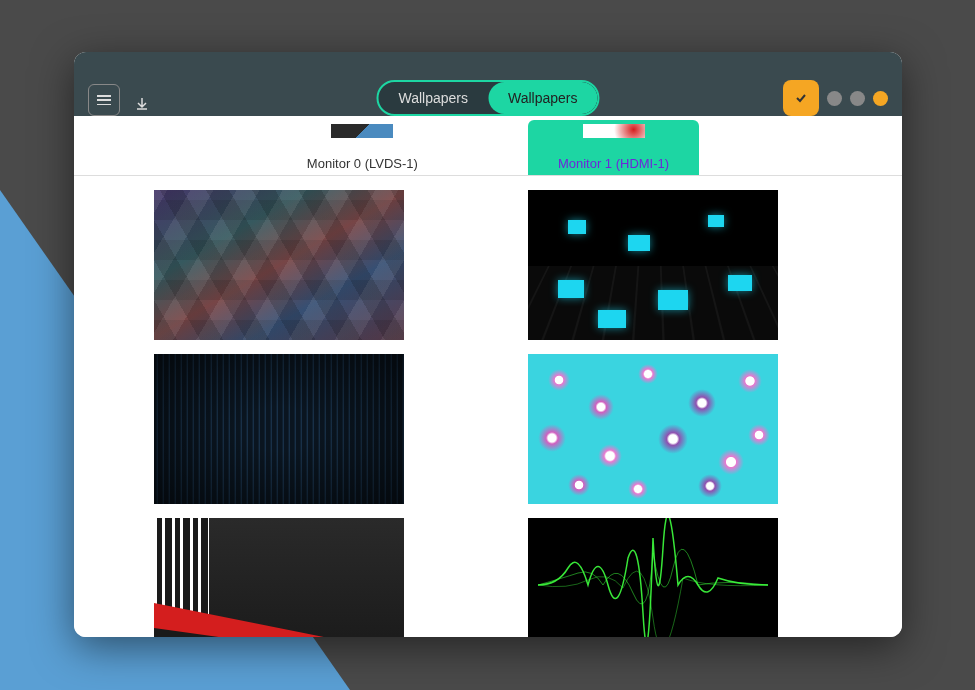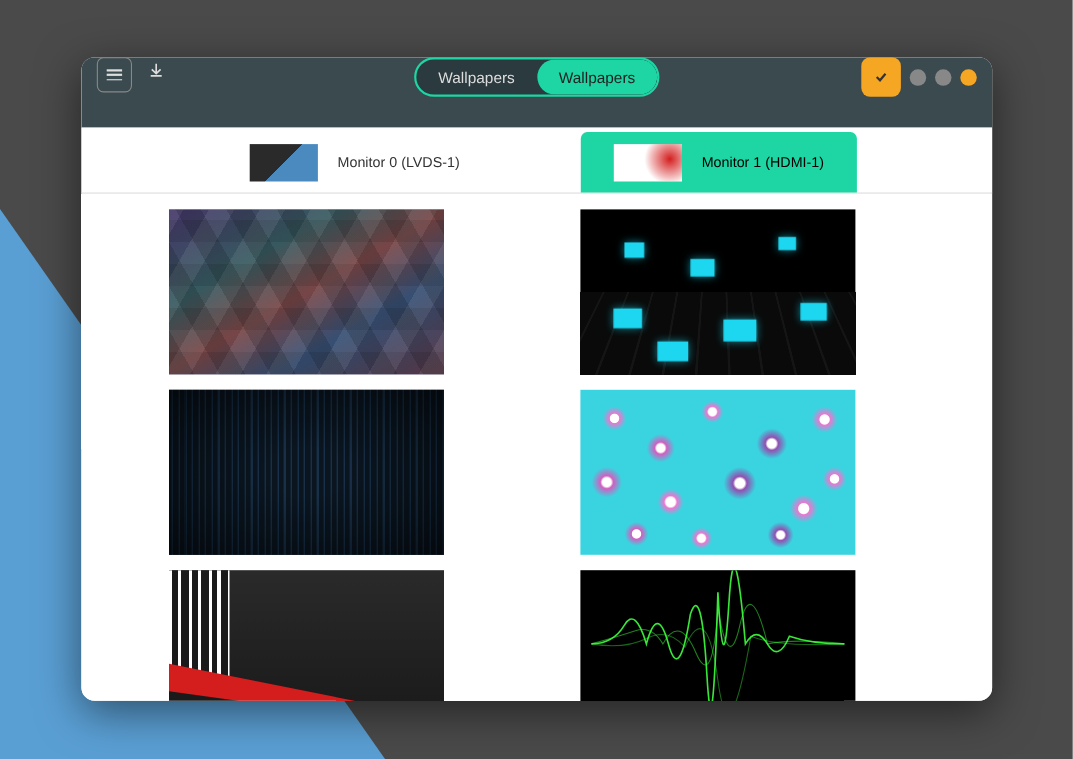--- a/index.html
+++ b/index.html
@@ -34,21 +34,21 @@
       height: 585px;
       background: #fff;
       border-radius: 12px;
       overflow: hidden;
       box-shadow: 0 10px 40px rgba(0,0,0,0.5);
     }
     .titlebar {
       height: 64px;
       background: #3a4a4f;
       display: flex;
-      align-items: flex-start;
+      align-items: flex-end;
       padding: 0 14px;
       gap: 10px;
     }
     .hamburger-btn {
       width: 32px;
       height: 32px;
       border: 1.5px solid #888;
       border-radius: 6px;
       background: transparent;
       display: flex;
@@ -136,31 +136,32 @@
       background: #fff;
       display: flex;
       justify-content: center;
       align-items: stretch;
       gap: 80px;
       border-bottom: 1px solid #ddd;
       padding-top: 4px;
     }
     .monitor-tab {
       display: flex;
+      flex-direction: column;
       align-items: center;
       justify-content: flex-end;
       padding: 4px 30px;
       cursor: pointer;
       border-radius: 6px 6px 0 0;
       gap: 18px;
     }
     .monitor-tab.active {
       background: #1dd6a3;
     }
-    .monitor-tab.active .monitor-label { color: #000000; }
+    .monitor-tab.active .monitor-label { color: #6d28d9; }
     .monitor-preview {
       width: 62px;
       height: 34px;
       background: #333;
       position: relative;
       overflow: hidden;
     }
     .monitor-preview.m0 {
       background: linear-gradient(135deg, #2a2a2a 50%, #4a8abf 50%);
     }

